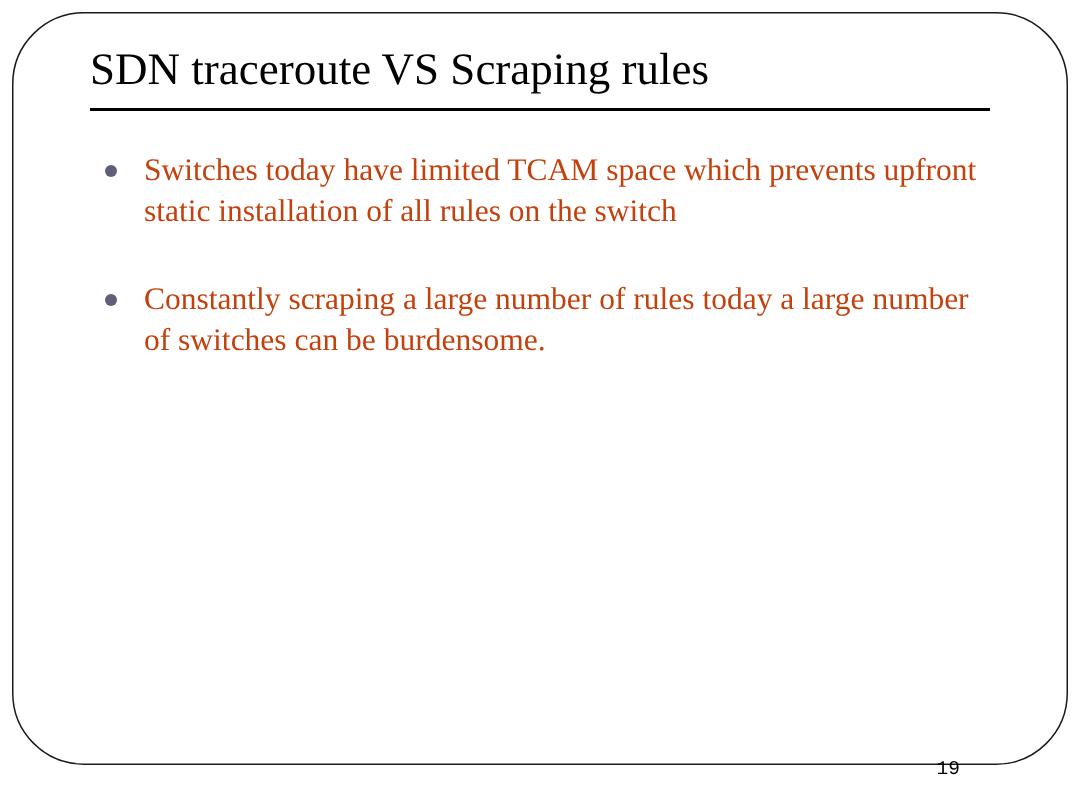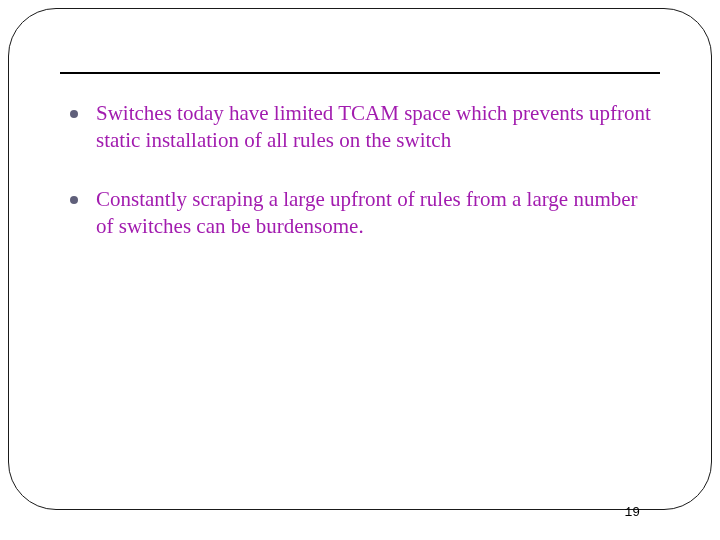--- a/index.html
+++ b/index.html
@@ -41,21 +41,21 @@
     top: 100px;
     left: 70px;
     right: 60px;
   }
   .bullet-item {
     display: flex;
     align-items: flex-start;
     margin-bottom: 32px;
     font-size: 21px;
     line-height: 1.28;
-    color: #a21caf;
+    color: #c2410c;
   }
   .bullet-dot {
     flex: 0 0 auto;
     width: 8px;
     height: 8px;
     border-radius: 50%;
     background: #5f5f7a;
     margin-top: 10px;
     margin-right: 18px;
   }
@@ -86,29 +86,30 @@
     font-size: 13px;
     color: #000000;
   }
 </style>
 </head>
 <body>
 
 <div class="slide">
   <div class="frame"></div>
 
+  <div class="title">SDN traceroute VS Scraping rules</div>
   <div class="title-rule"></div>
 
   <div class="body">
     <div class="bullet-item">
       <div class="bullet-dot"></div>
       <div class="bullet-text">Switches today have limited TCAM space which prevents upfront static installation of all rules on the switch</div>
     </div>
     <div class="bullet-item">
       <div class="bullet-dot"></div>
-      <div class="bullet-text">Constantly scraping a large upfront of rules from a large number of switches can be burdensome.</div>
+      <div class="bullet-text">Constantly scraping a large number of rules today a large number of switches can be burdensome.</div>
     </div>
   </div>
 
   <div class="footer">
     <div class="page-number">19</div>
   </div>
 </div>
 
 </body></html>

